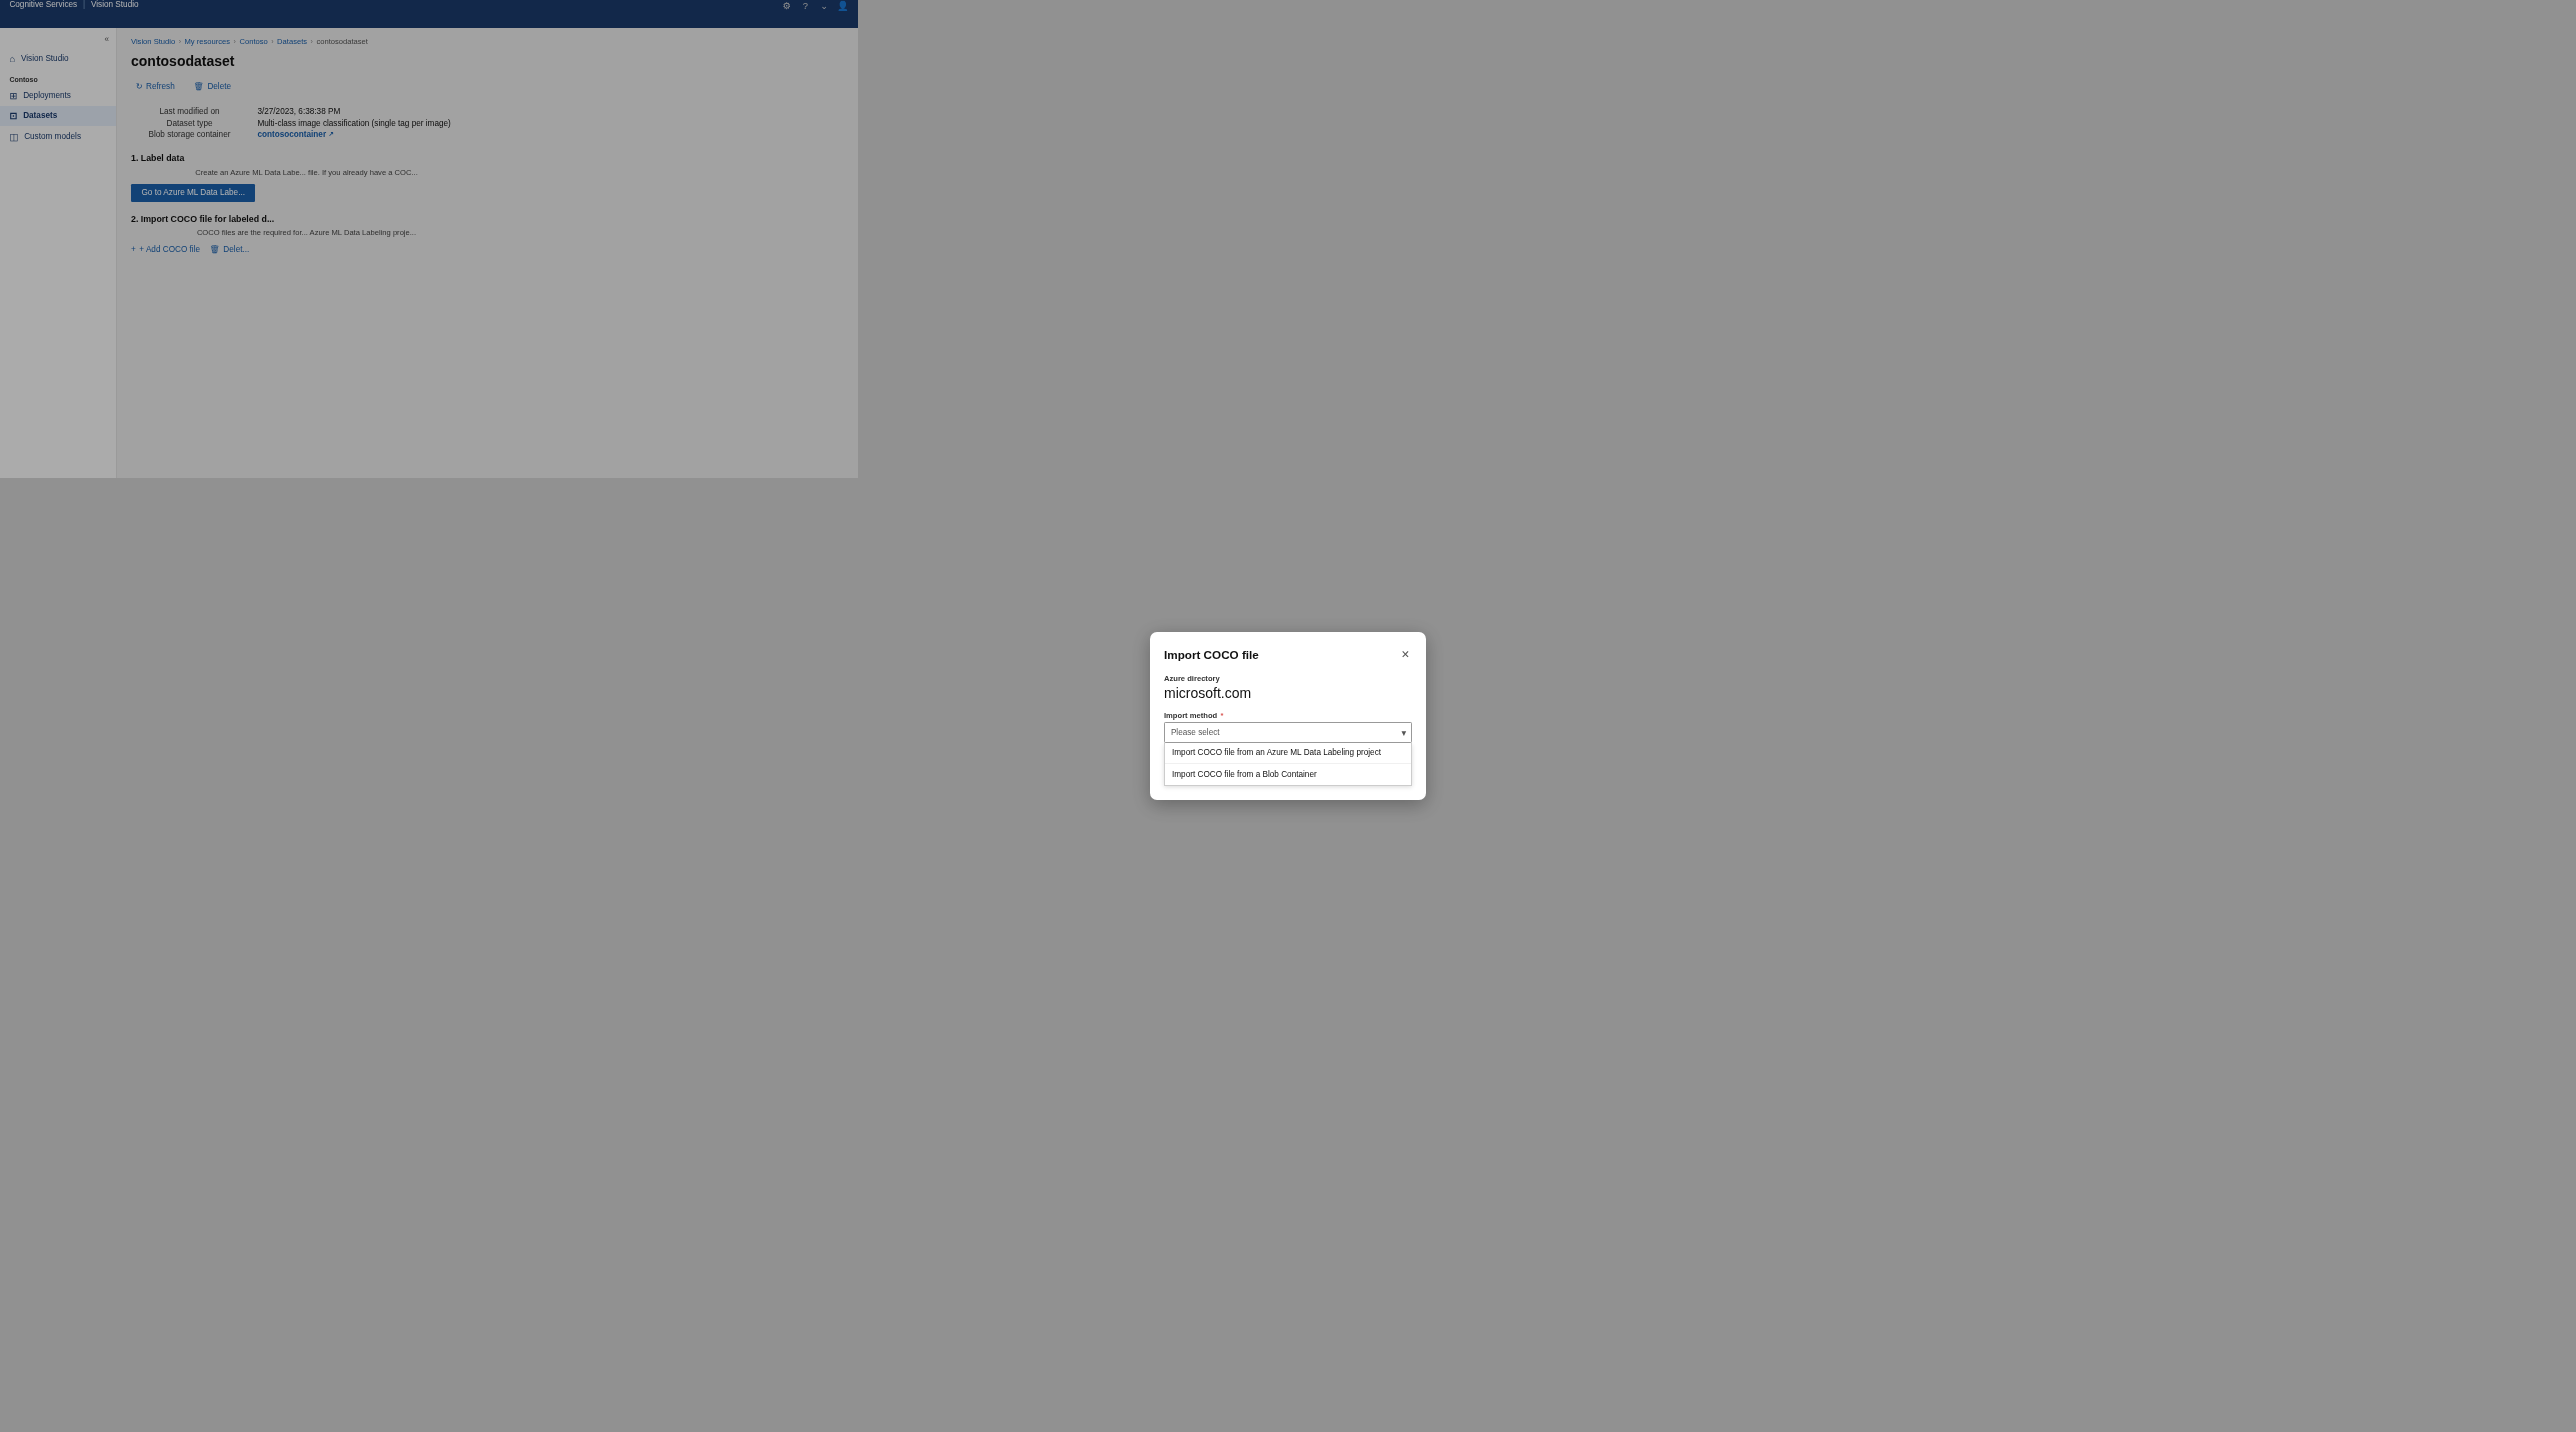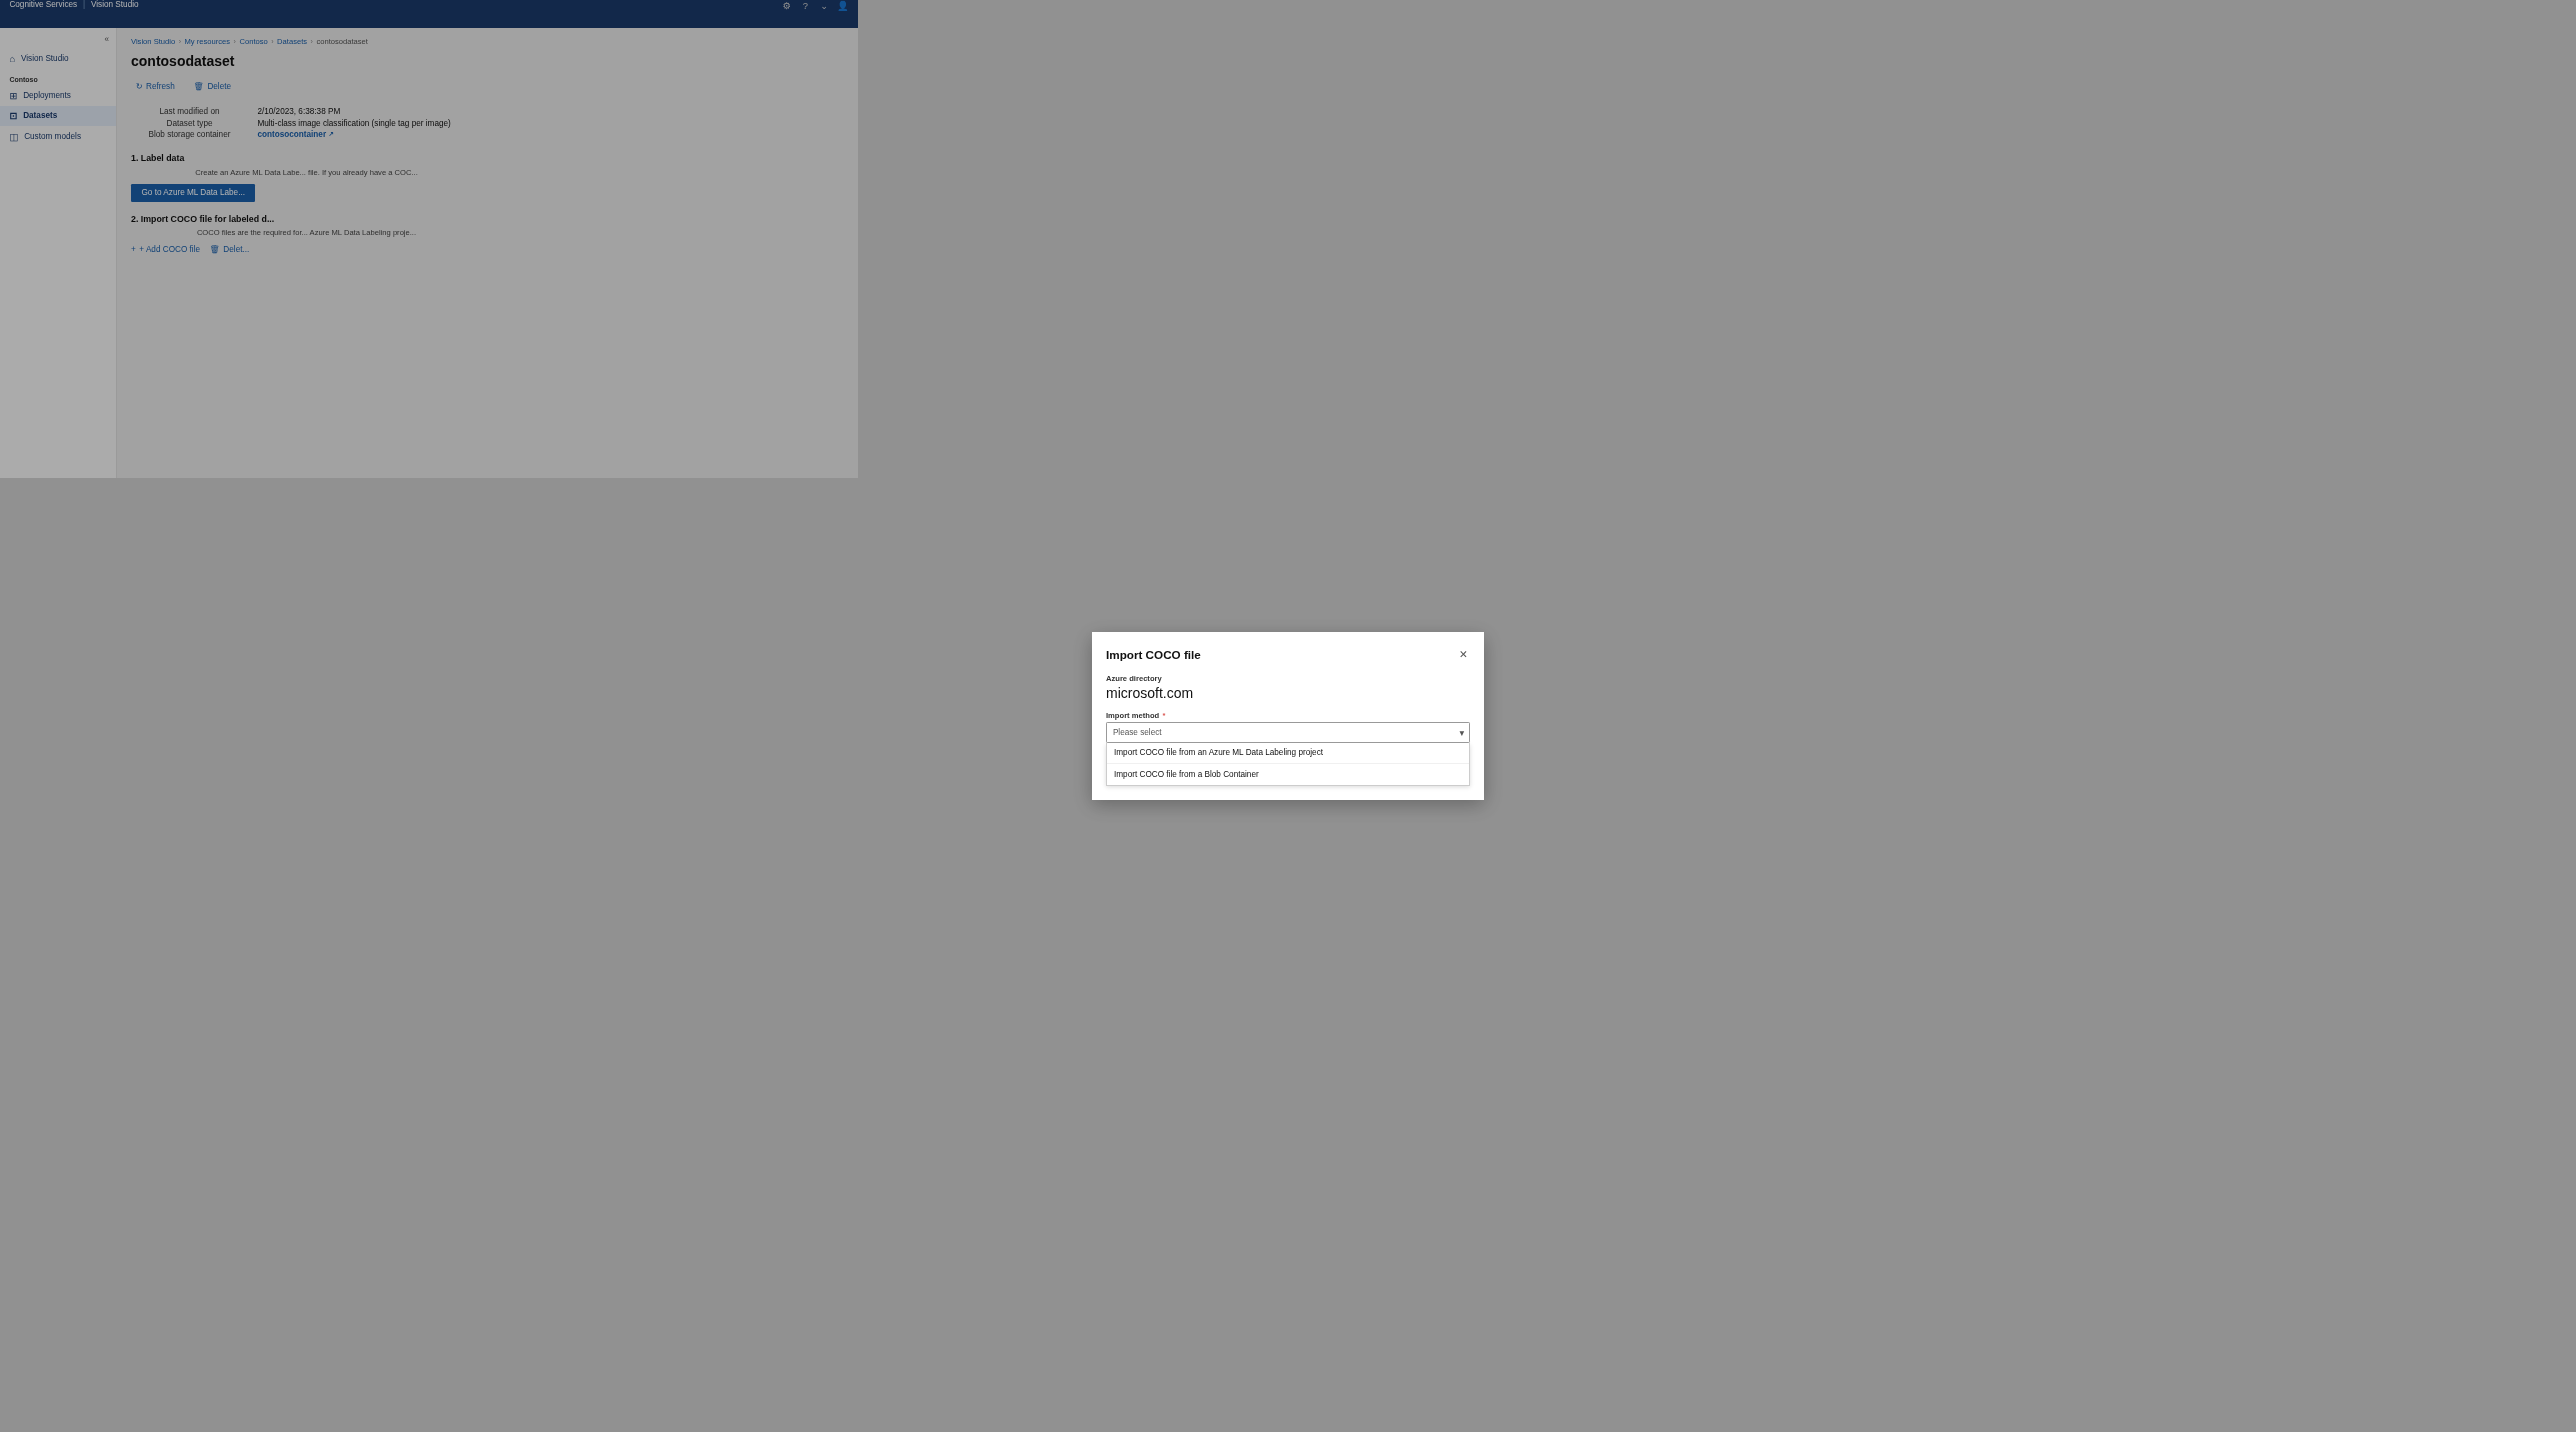--- a/index.html
+++ b/index.html
@@ -193,22 +193,22 @@
       background: rgba(0,0,0,0.3);
       z-index: 100;
       display: flex;
       align-items: center;
       justify-content: center;
     }
 
     
     .dialog {
       background: white;
-      border-radius: 0;
-      width: 392px;
+      border-radius: 7px;
+      width: 276px;
       padding: 14px;
       position: relative;
       box-shadow: 0 4.7px 19px rgba(0,0,0,0.3);
     }
     .dialog-header {
       display: flex;
       align-items: center;
       justify-content: space-between;
       margin-bottom: 11.7px;
     }
@@ -346,21 +346,21 @@
         <span>Refresh</span>
       </button>
       <button class="toolbar-btn">
         <span>🗑</span>
         <span>Delete</span>
       </button>
     </div>
 
     <div class="dataset-info">
       <span class="info-label">Last modified on</span>
-      <span class="info-value">2/10/2023, 6:38:38 PM</span>
+      <span class="info-value">3/27/2023, 6:38:38 PM</span>
       <span class="info-label">Dataset type</span>
       <span class="info-value">Multi-class image classification (single tag per image)</span>
       <span class="info-label">Blob storage container</span>
       <span class="info-link">
         <span>contosocontainer</span>
         <span style="font-size:6.4px;">↗</span>
       </span>
     </div>
 
     <div>

